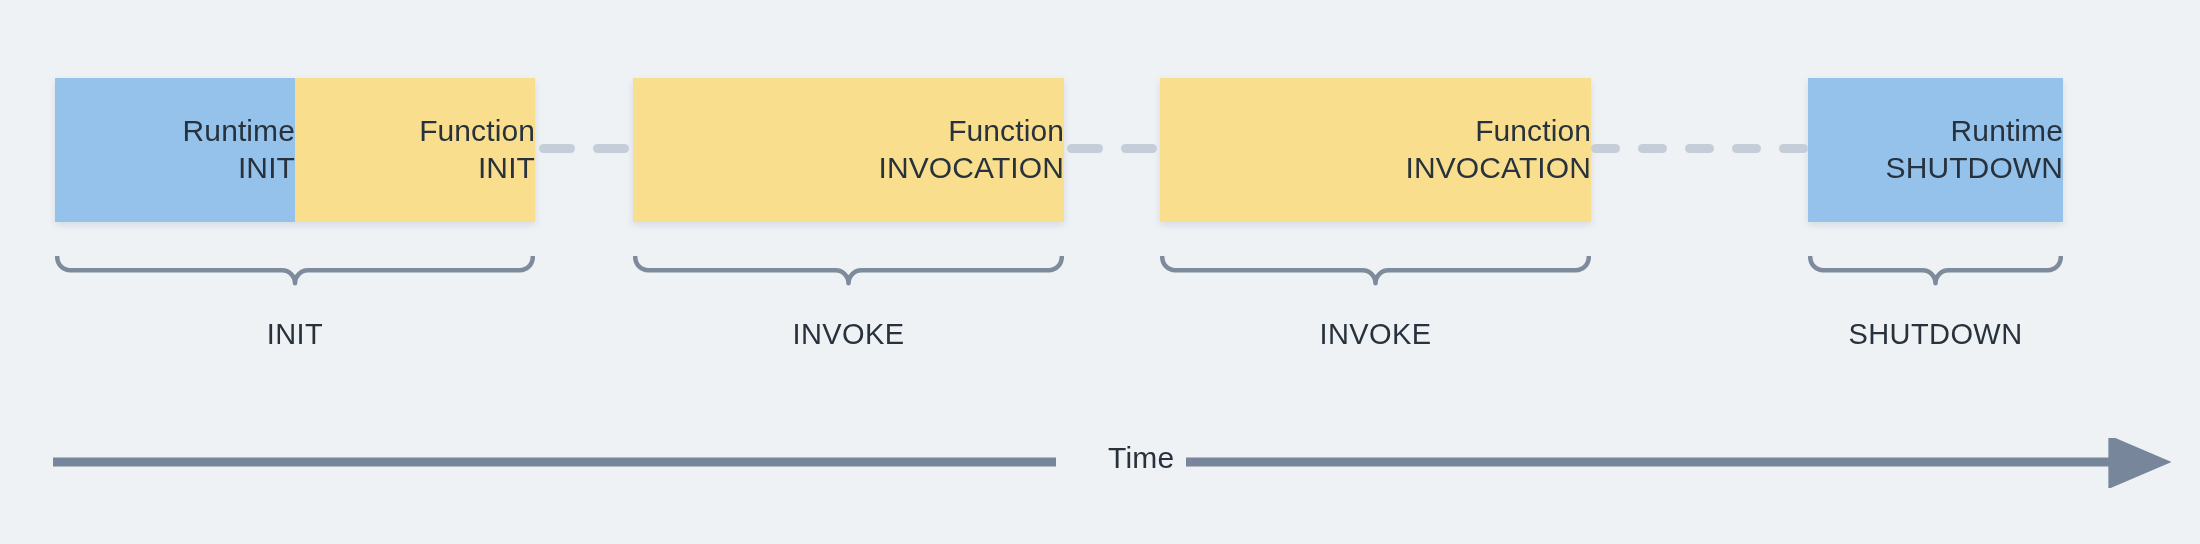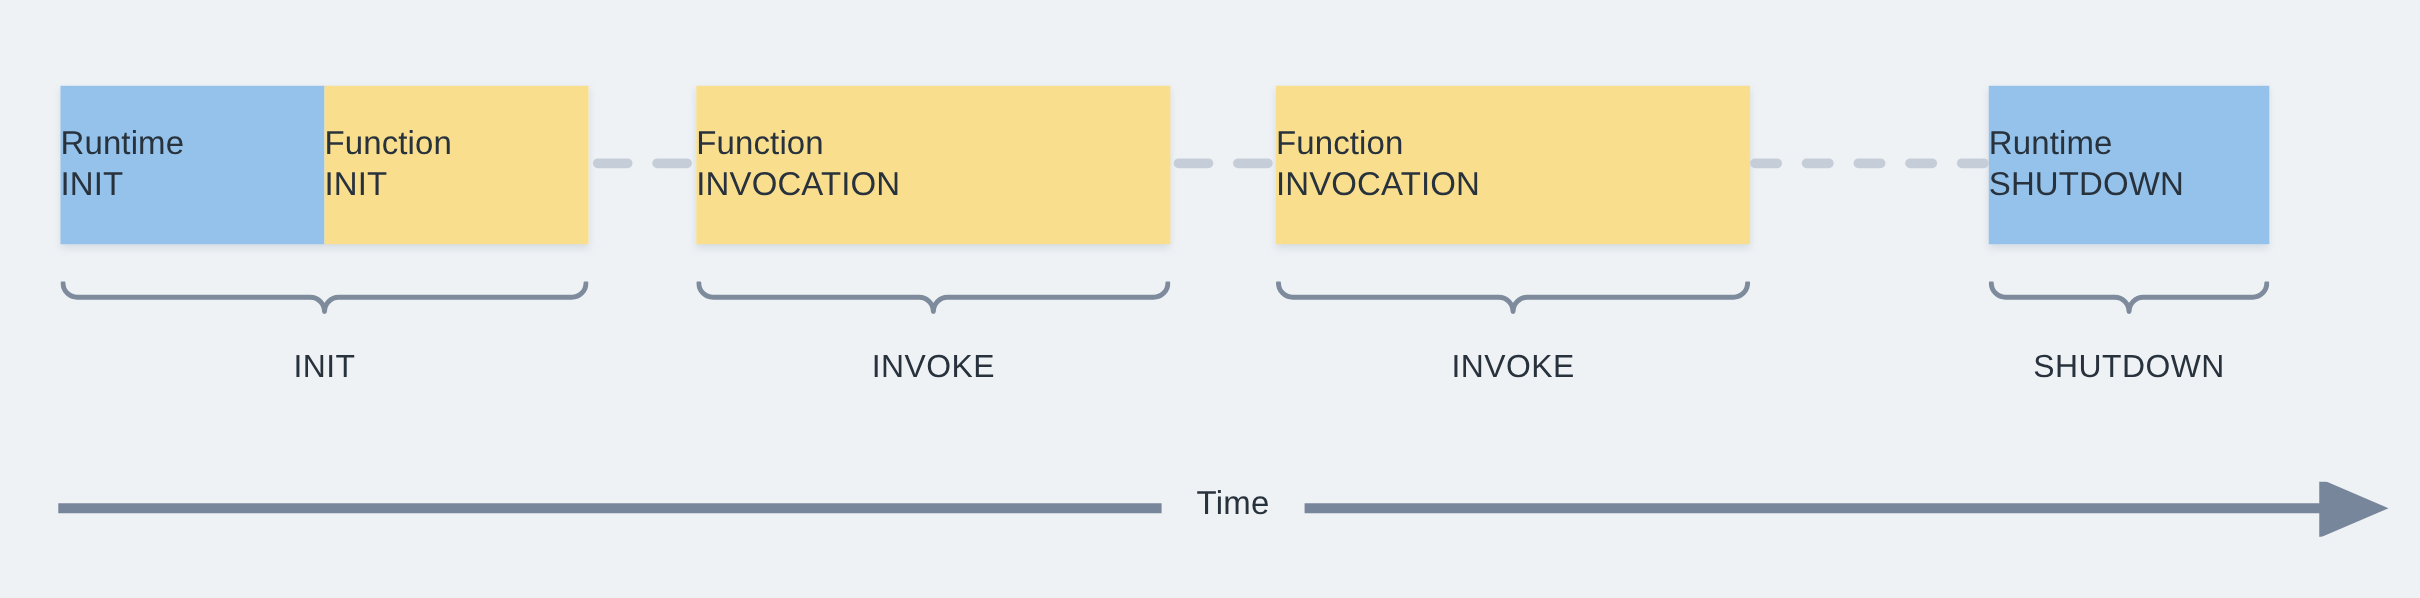--- a/index.html
+++ b/index.html
@@ -24,21 +24,21 @@
     position: absolute;
     top: 78px;
     height: 144px;
     display: flex;
     flex-direction: row;
     box-shadow: 0 3px 7px rgba(120,140,165,0.22);
   }
   .seg {
     display: flex;
     flex-direction: column;
-    align-items: flex-start;
+    align-items: flex-end;
     justify-content: center;
     height: 100%;
     box-sizing: border-box;
   }
   .seg-line {
     color: #28323d;
     font-size: 30px;
     line-height: 1.22;
     letter-spacing: 0.1px;
     white-space: nowrap;
@@ -80,23 +80,23 @@
   #time-axis {
     position: absolute;
     left: 0;
     top: 438px;
     width: 2200px;
     height: 50px;
   }
   #time-label {
     position: absolute;
     top: 441px;
-    left: 1056px;
+    left: 1108px;
     width: 130px;
-    text-align: center;
+    text-align: left;
     color: #28323d;
     font-size: 30px;
     letter-spacing: 0.2px;
   }
 </style>
 </head>
 <body>
 
 <div id="diagram">
 

